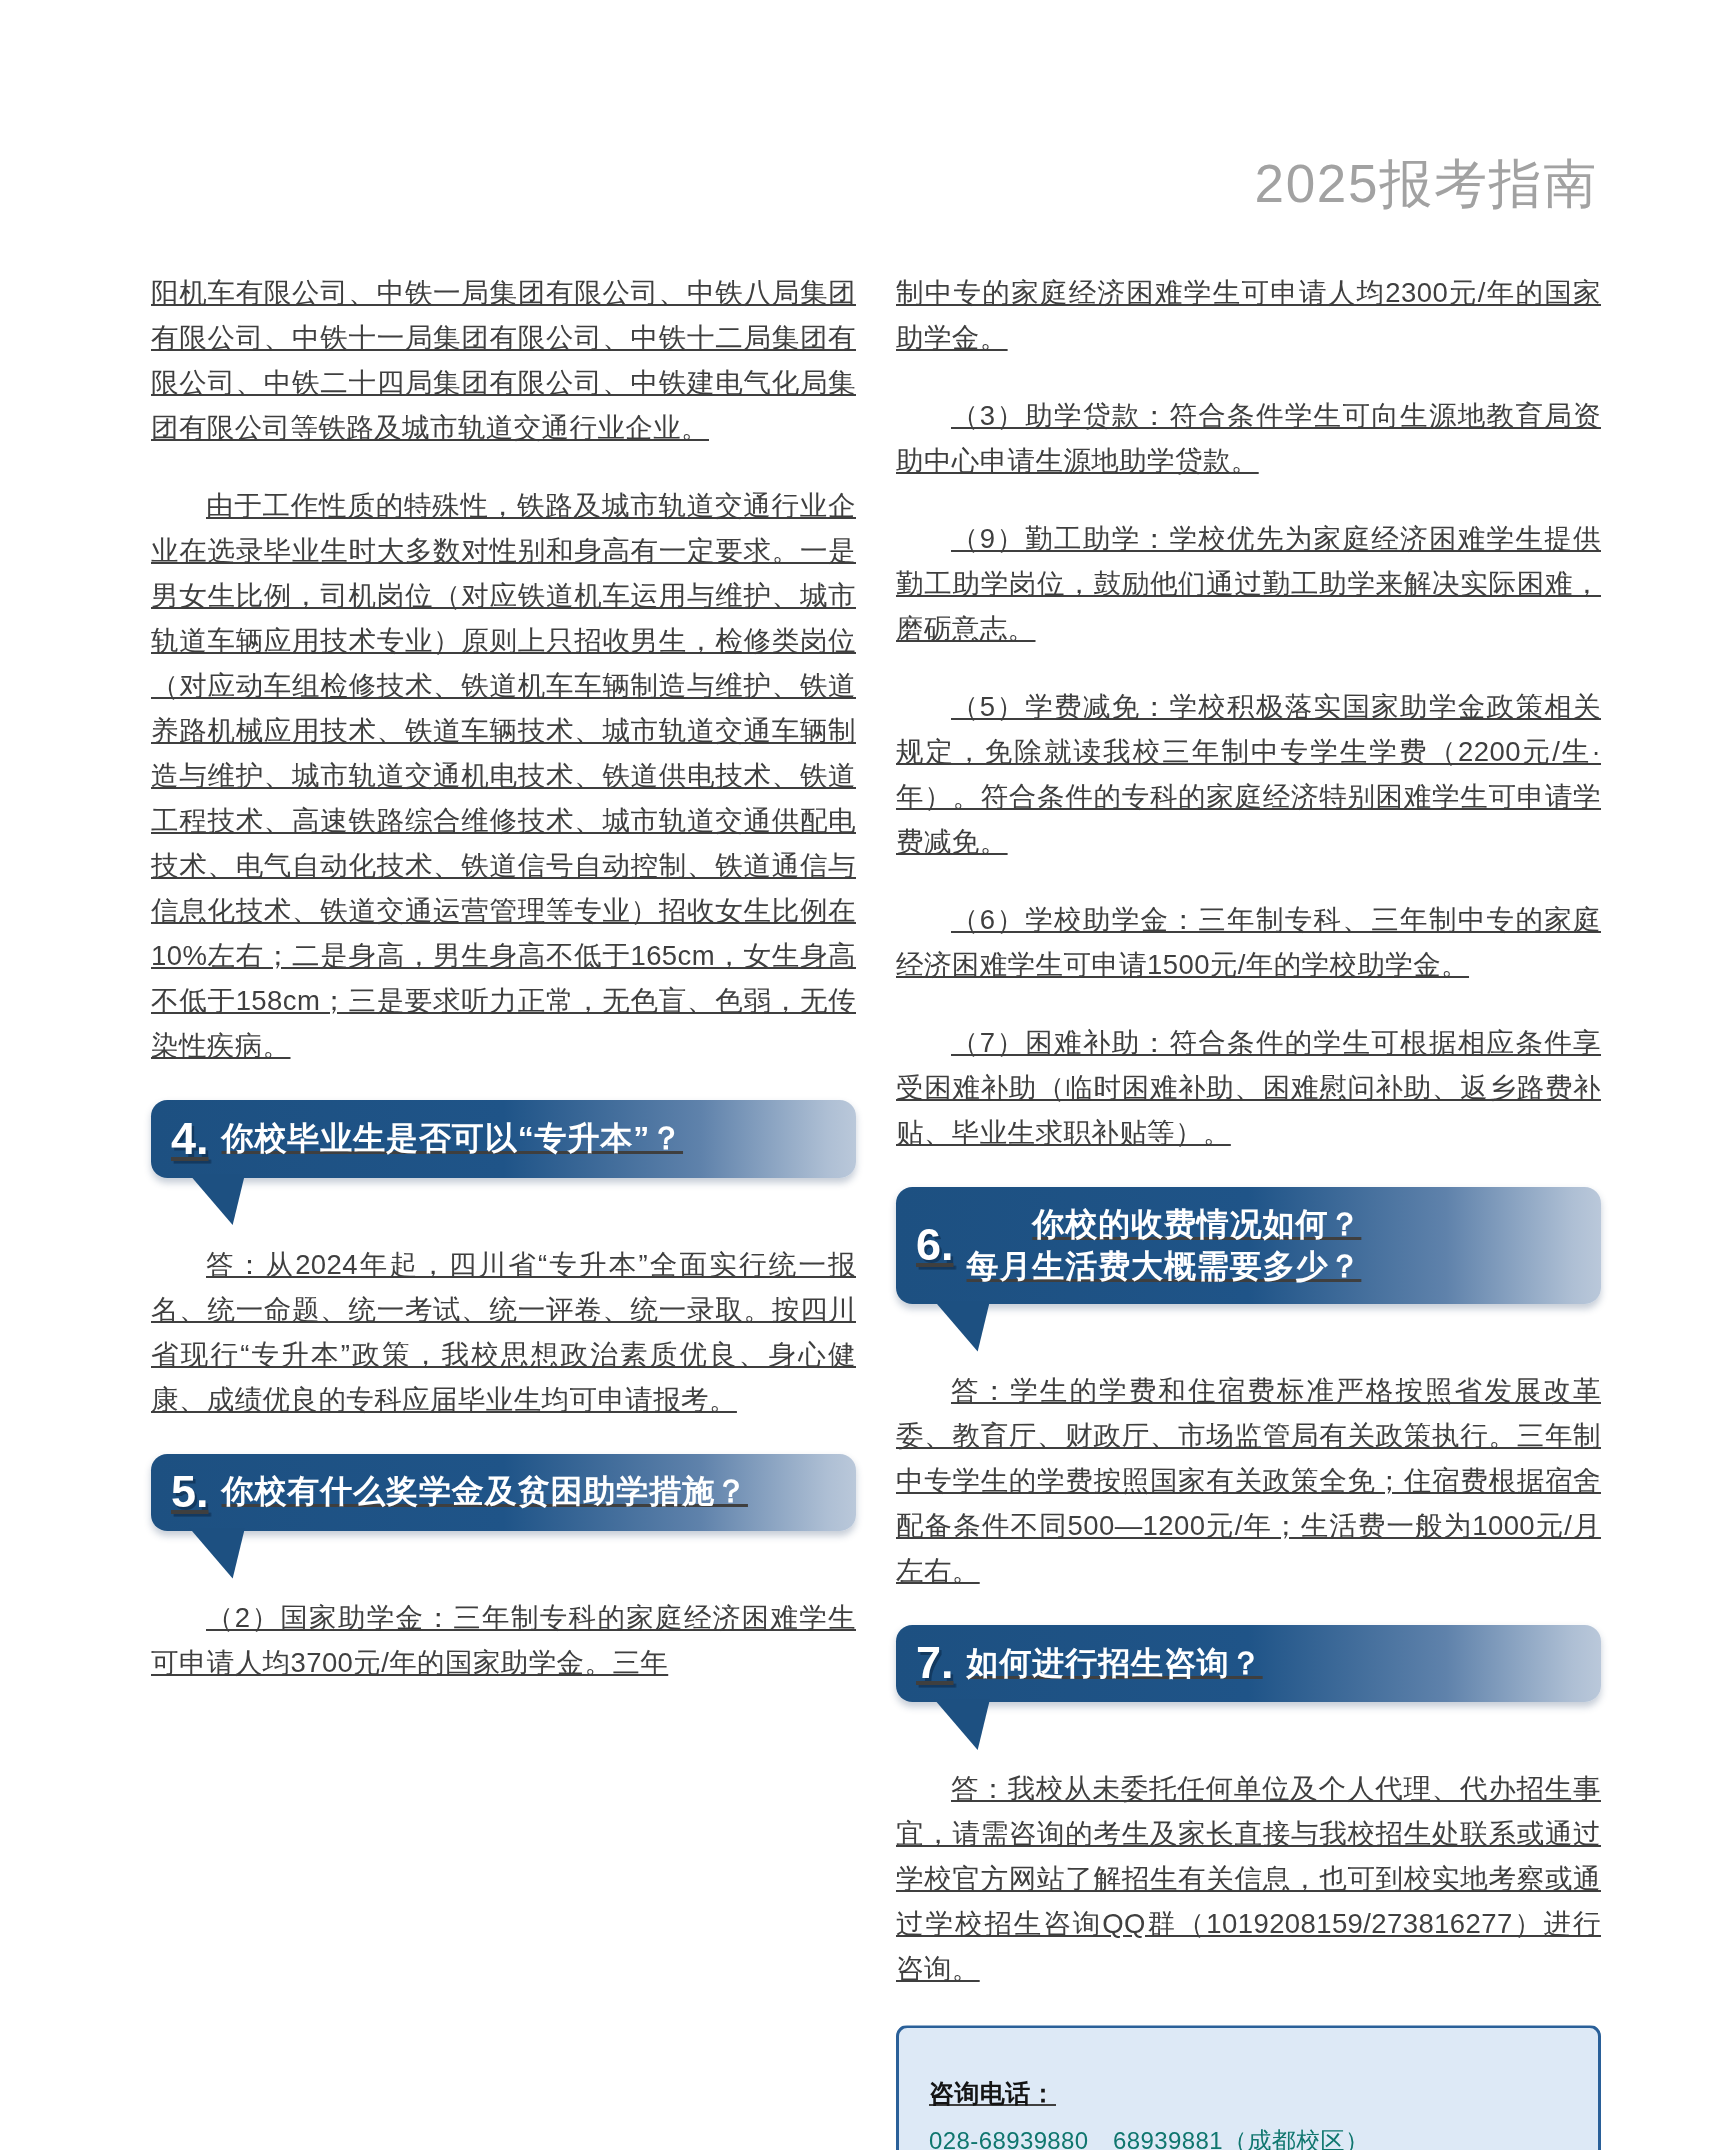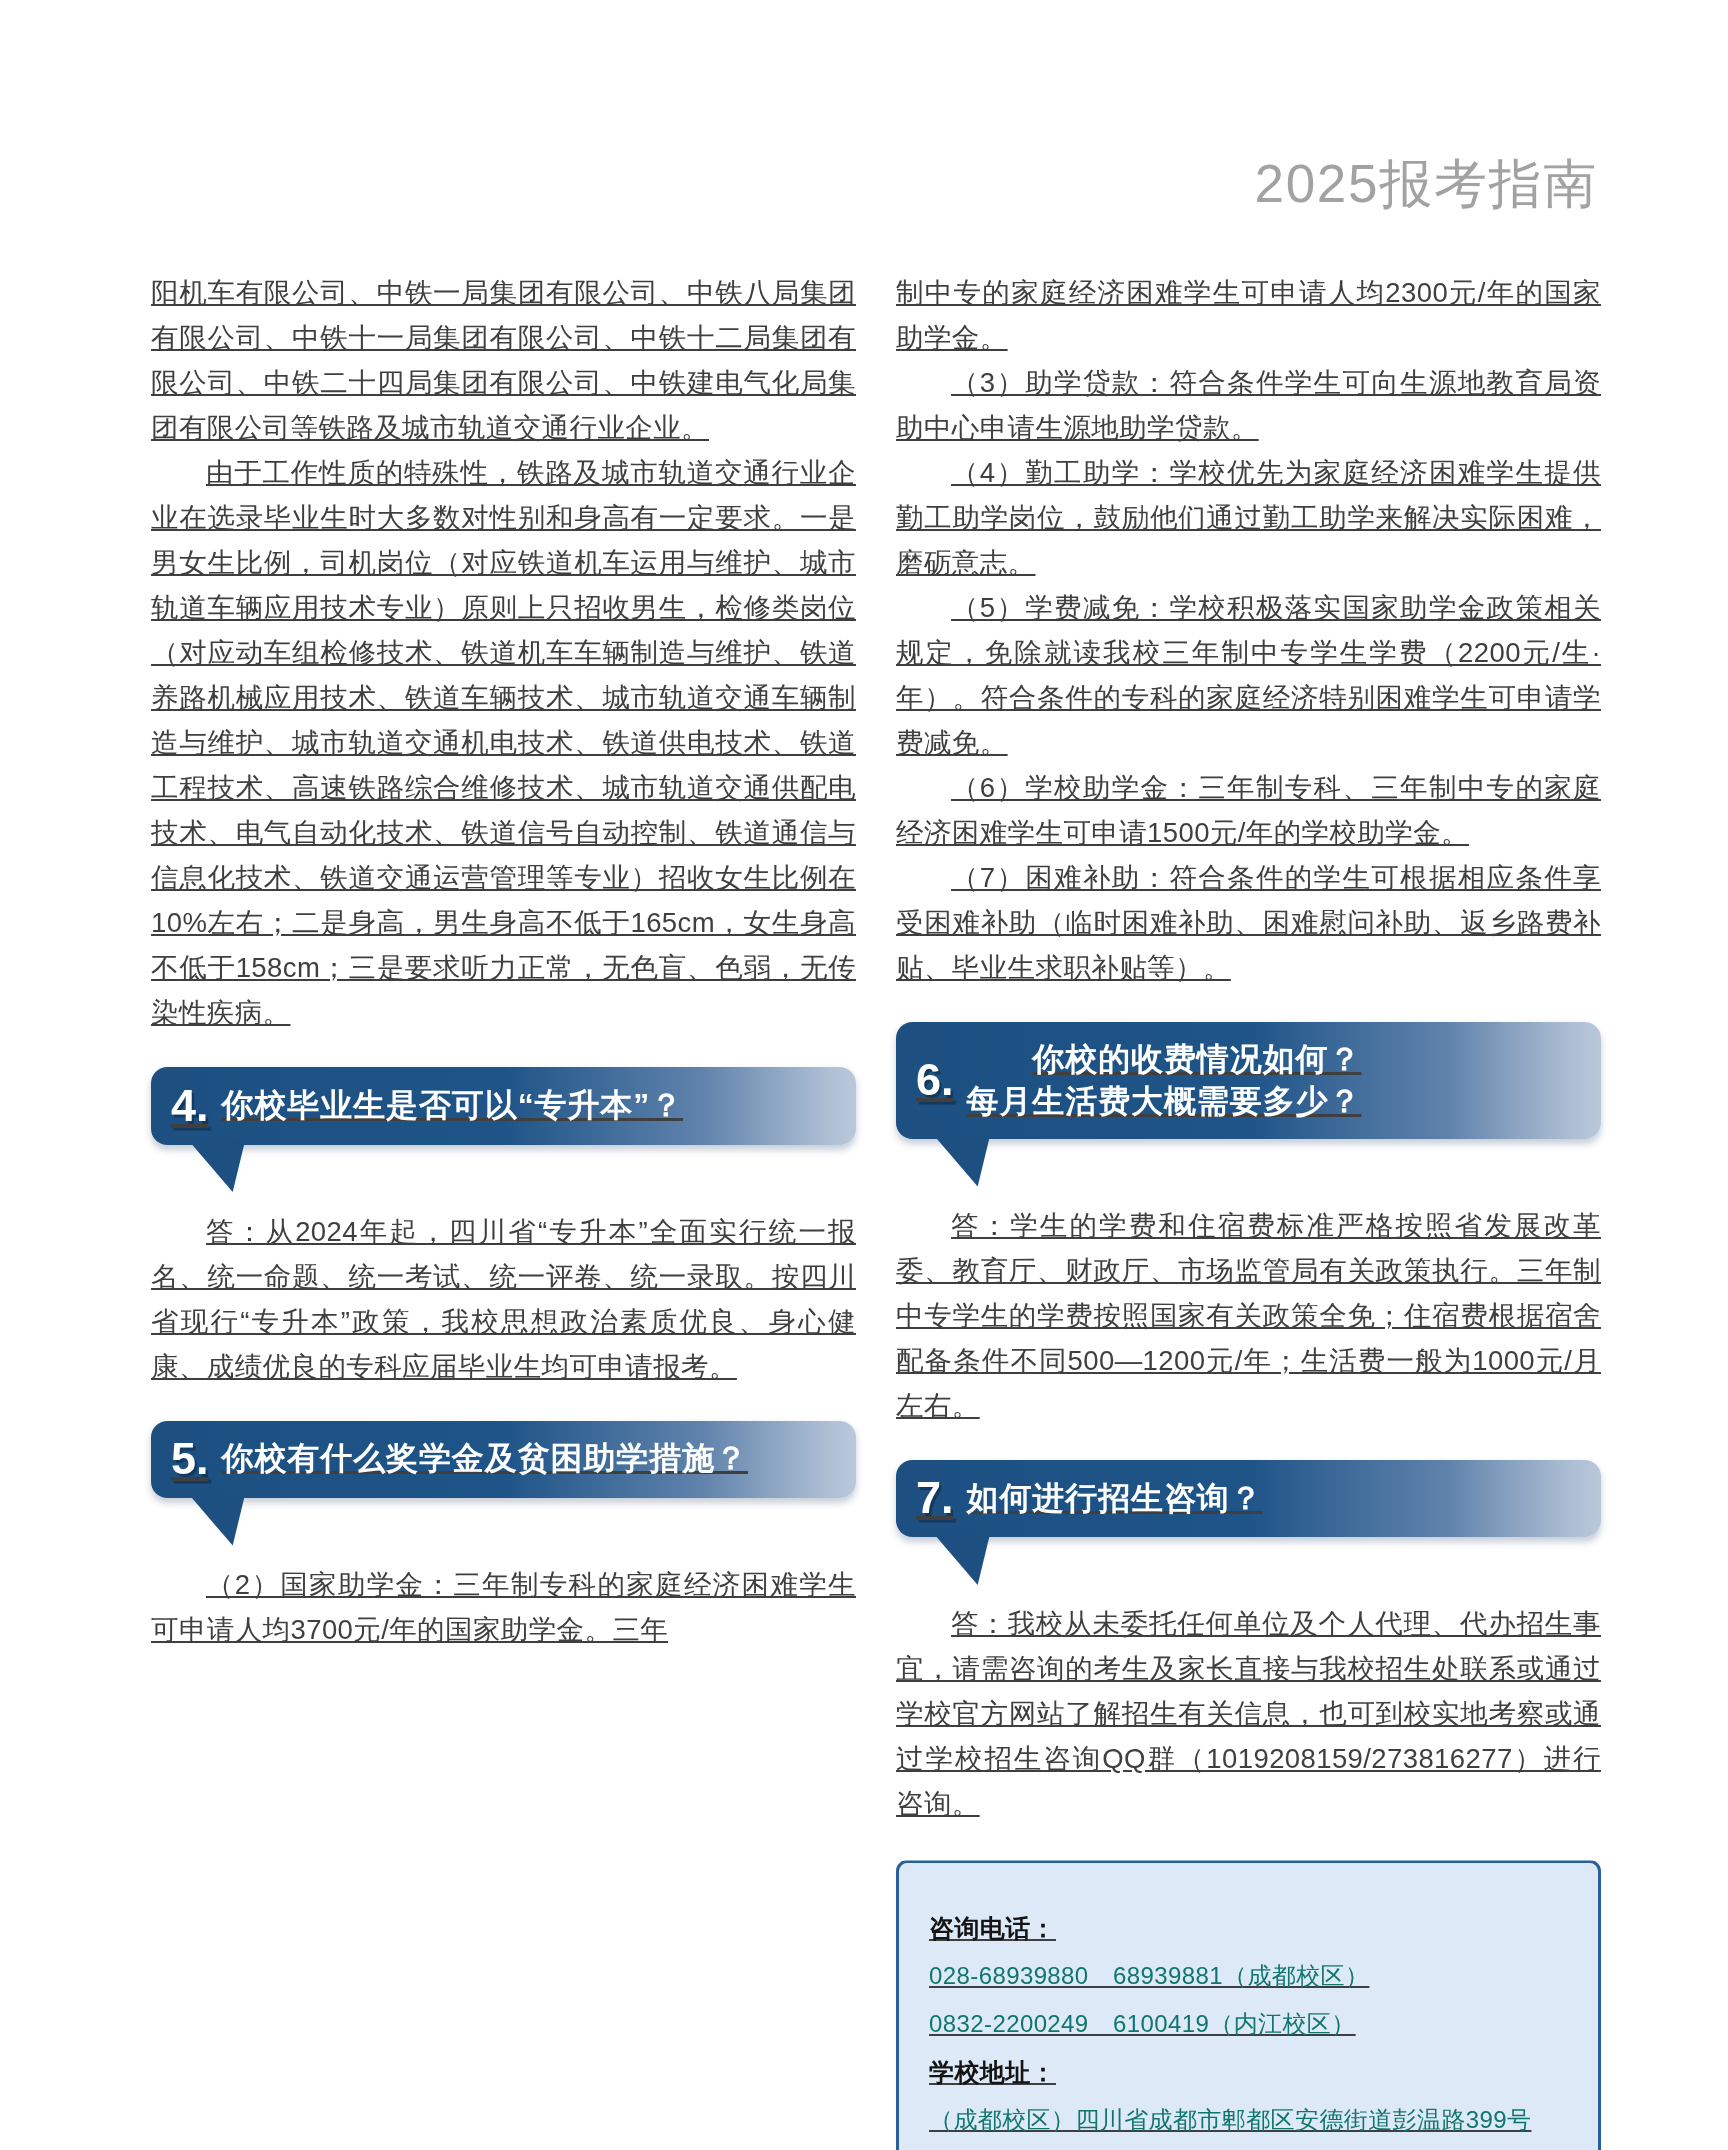--- a/index.html
+++ b/index.html
@@ -14,21 +14,21 @@
     font-size:53px;color:#a2a2a2;letter-spacing:1.7px;font-weight:400;
   }
   
   .col{position:absolute;top:270px;width:705px;z-index:2;text-decoration:underline;}
   .col-left{left:151px;}
   .col-right{left:896px;}
   p.body{
     margin:0;font-size:27.5px;line-height:45px;text-align:justify;
     color:#3f3f3f;letter-spacing:0.4px;
   }
-  p.indent{text-indent:2em;}
+  p.indent{text-indent:2em;margin-top:33px;}
   
   .qa-banner{
     position:relative;margin:32px 0 64px 0;
     background:linear-gradient(90deg,#1d5081 0%,#1f5488 50%,#5f82ab 78%,#aebfd4 96%,#bac8da 100%);
     border-radius:16.3px;
     color:#ffffff;
     display:flex;align-items:center;gap:13px;
     padding:15.5px 17px 17px 20px;
     box-shadow:0 4.3px 7.7px rgba(30,60,100,0.25);
   }
@@ -76,21 +76,21 @@
       <span class="q-num">5.</span>
       <span class="q-title">你校有什么奖学金及贫困助学措施？</span>
       <span class="tail"></span>
     </div>
     <p class="body indent">（2）国家助学金：三年制专科的家庭经济困难学生可申请人均3700元/年的国家助学金。三年</p>
   </div>
 
   <div class="col col-right">
     <p class="body">制中专的家庭经济困难学生可申请人均2300元/年的国家助学金。</p>
     <p class="body indent">（3）助学贷款：符合条件学生可向生源地教育局资助中心申请生源地助学贷款。</p>
-    <p class="body indent">（4）勤工助学：学校优先为家庭经济困难学生提供勤工助学岗位，鼓励他们通过勤工助学来解决实际困难，磨砺意志。</p>
+    <p class="body indent">（9）勤工助学：学校优先为家庭经济困难学生提供勤工助学岗位，鼓励他们通过勤工助学来解决实际困难，磨砺意志。</p>
     <p class="body indent">（5）学费减免：学校积极落实国家助学金政策相关规定，免除就读我校三年制中专学生学费（2200元/生·年）。符合条件的专科的家庭经济特别困难学生可申请学费减免。</p>
     <p class="body indent">（6）学校助学金：三年制专科、三年制中专的家庭经济困难学生可申请1500元/年的学校助学金。</p>
     <p class="body indent">（7）困难补助：符合条件的学生可根据相应条件享受困难补助（临时困难补助、困难慰问补助、返乡路费补贴、毕业生求职补贴等）。</p>
 
     <div class="qa-banner">
       <span class="q-num">6.</span>
       <span class="q-title">
         <span class="q-line">你校的收费情况如何？</span>
         <span class="q-line">每月生活费大概需要多少？</span>
       </span>

